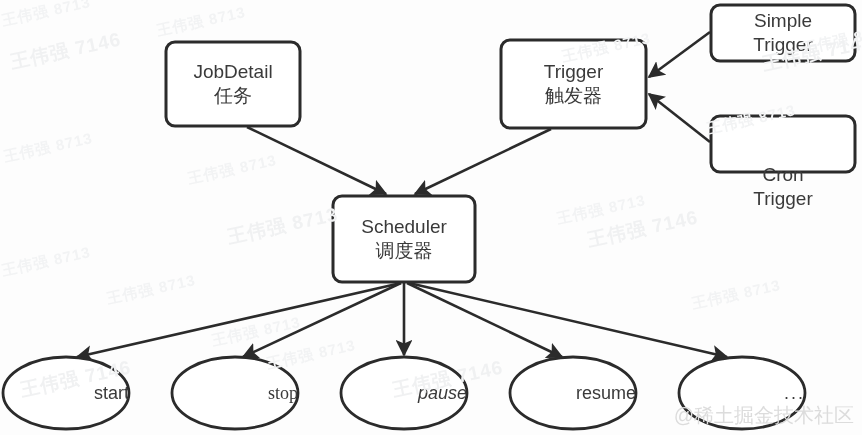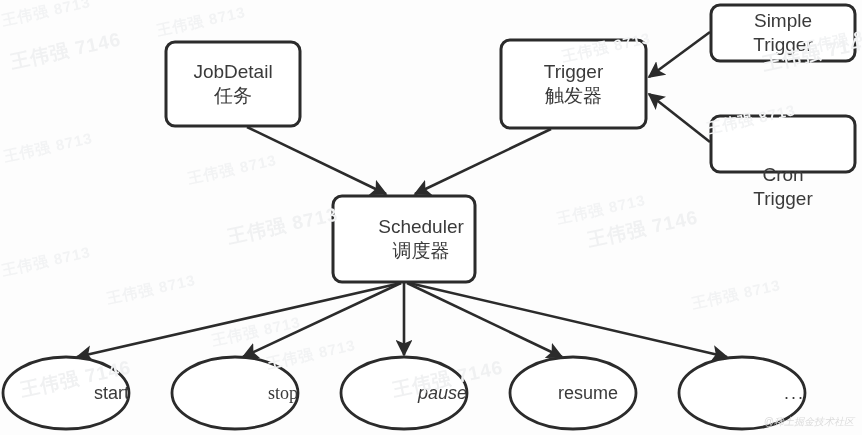--- a/index.html
+++ b/index.html
@@ -48,25 +48,24 @@
     white-space: nowrap;
     pointer-events: none;
     transform-origin: left top;
     letter-spacing: 1px;
   }
   .wm.small { font-size: 15px; color: #f2f3f4; }
   .credit {
     position: absolute;
     right: 8px;
     bottom: 6px;
-    font-size: 10px;
+    font-size: 20px;
     color: #dcdcdc;
     white-space: nowrap;
     pointer-events: none;
-    font-style: italic;
   }
   .dots {
     letter-spacing: 2px;
     font-size: 18px;
   }
 </style>
 </head>
 <body>
 
 <div id="stage">
@@ -112,34 +111,34 @@
         <span class="ln cn">触发器</span>
       </div>
       <div class="node-label box-label" style="left: 711px; top: 5px; width: 144px; height: 56px; text-align: right;">
         <span class="ln">Simple</span>
         <span class="ln cn">Trigger</span>
       </div>
       <div class="node-label box-label" style="left: 711px; top: 116px; width: 144px; height: 56px; margin-top: 43px;">
         <span class="ln">Cron</span>
         <span class="ln cn">Trigger</span>
       </div>
-      <div class="node-label box-label" style="left: 350px; top: 196px; width: 142px; height: 86px;">
+      <div class="node-label box-label" style="left: 333px; top: 196px; width: 142px; height: 86px;">
         <span class="ln">Scheduler</span>
         <span class="ln cn">调度器</span>
       </div>
       <div class="node-label ellipse-label" style="left: 3px; top: 357px; width: 126px; height: 72px;">
         <span class="ln">start</span>
       </div>
       <div class="node-label ellipse-label" style="left: 172px; top: 357px; width: 126px; height: 72px; font-family: Liberation Serif, serif;">
         <span class="ln">stop</span>
       </div>
       <div class="node-label ellipse-label" style="left: 341px; top: 357px; width: 126px; height: 72px; font-style: italic;">
         <span class="ln">pause</span>
       </div>
-      <div class="node-label ellipse-label" style="left: 492px; top: 357px; width: 126px; height: 72px;">
+      <div class="node-label ellipse-label" style="left: 510px; top: 357px; width: 126px; height: 72px;">
         <span class="ln">resume</span>
       </div>
       <div class="node-label ellipse-label" style="left: 679px; top: 357px; width: 126px; height: 72px;">
         <span class="ln dots">...</span>
       </div>
     </div>
   <div id="watermark-layer">
       <div class="wm" style="left: 8px; top: 50px; transform: rotate(-12deg);">王伟强 7146</div>
       <div class="wm small" style="left: 0px; top: 12px; transform: rotate(-12deg);">王伟强 8713</div>
       <div class="wm small" style="left: 155px; top: 22px; transform: rotate(-12deg);">王伟强 8713</div>

